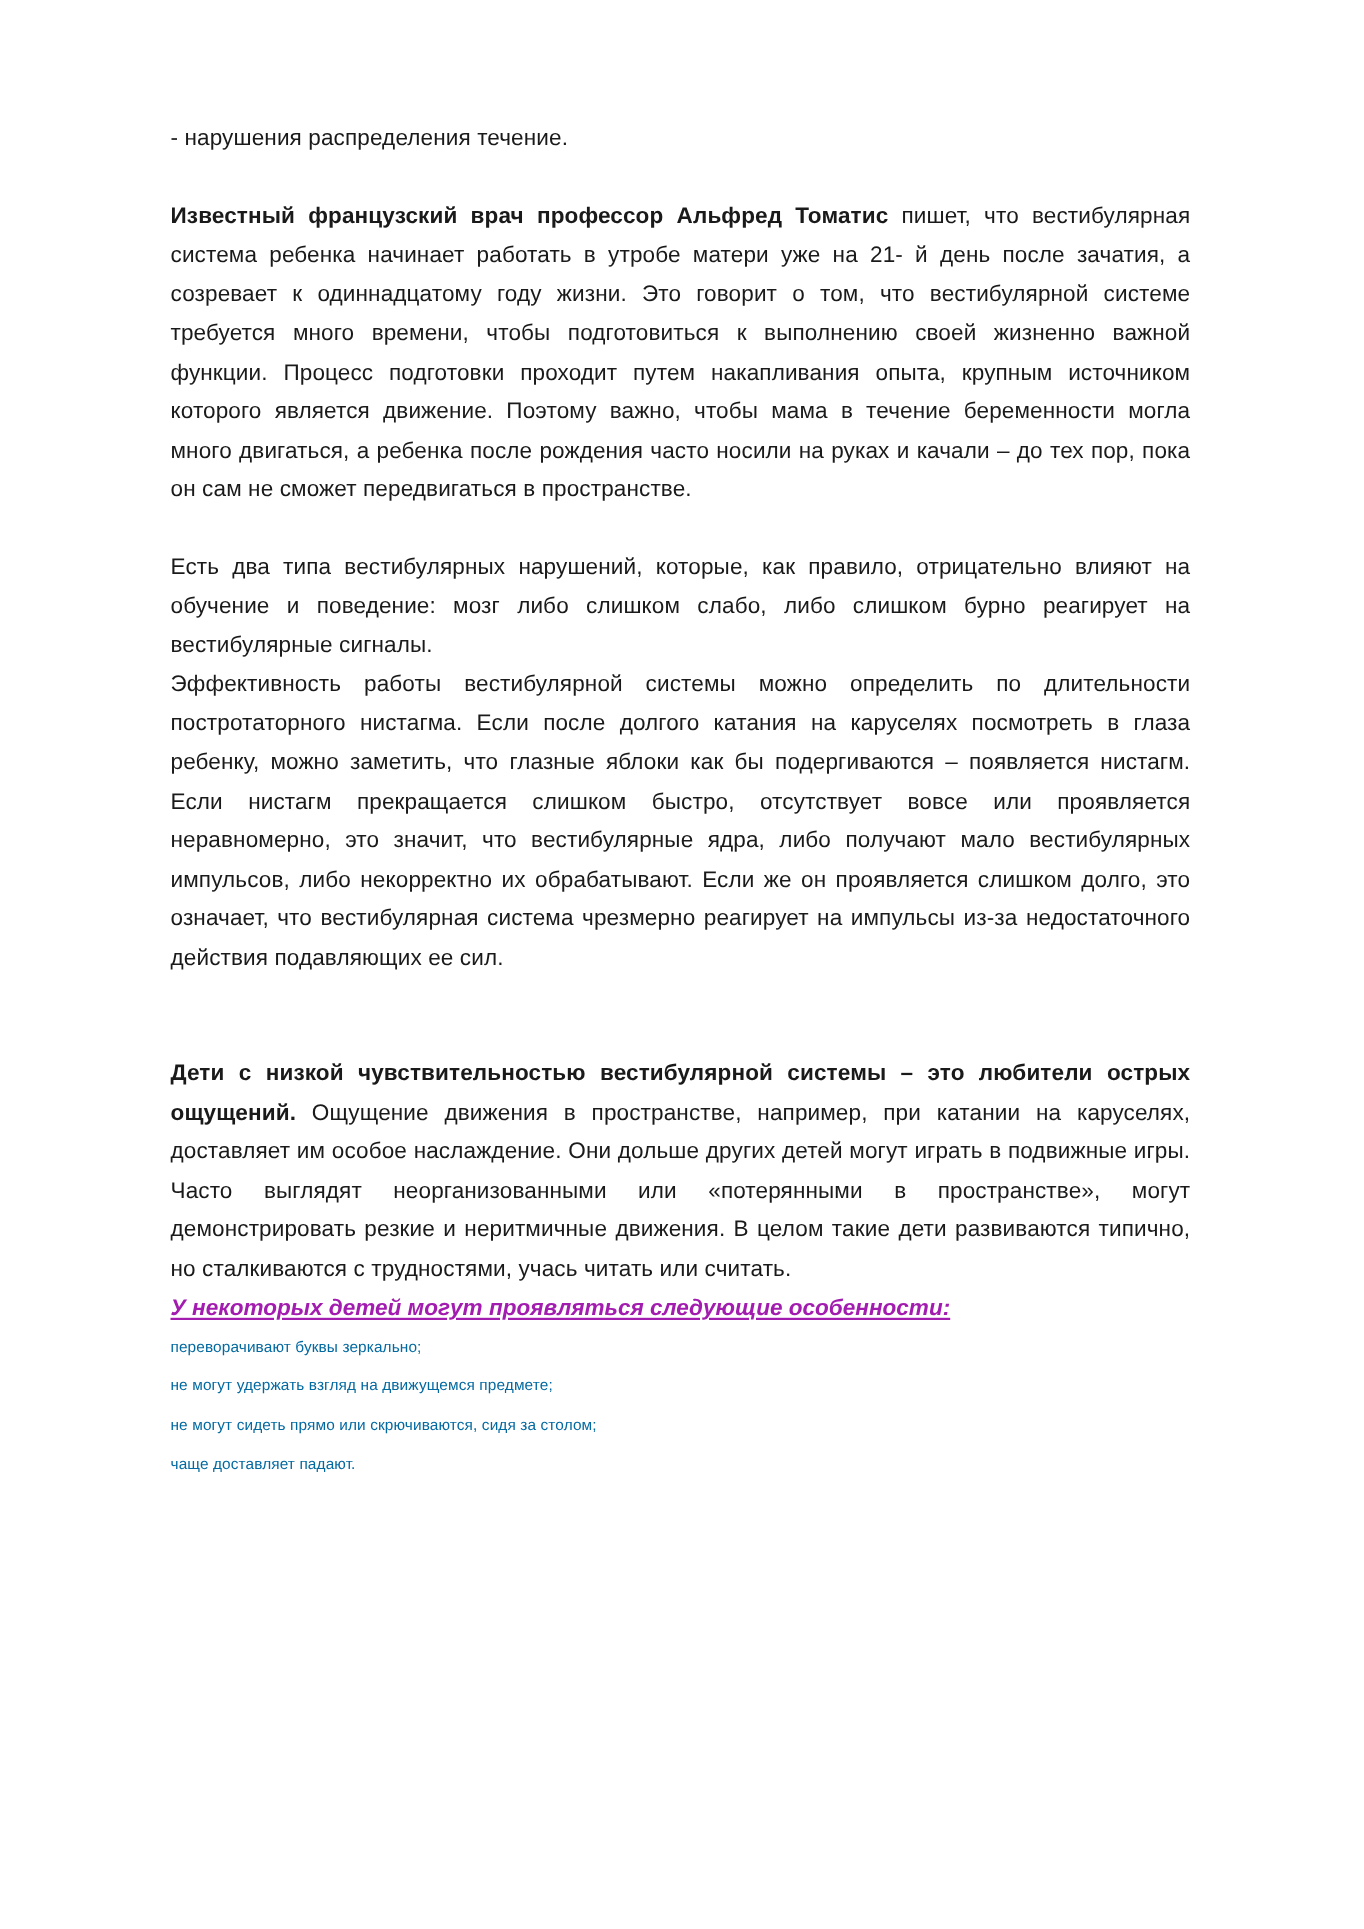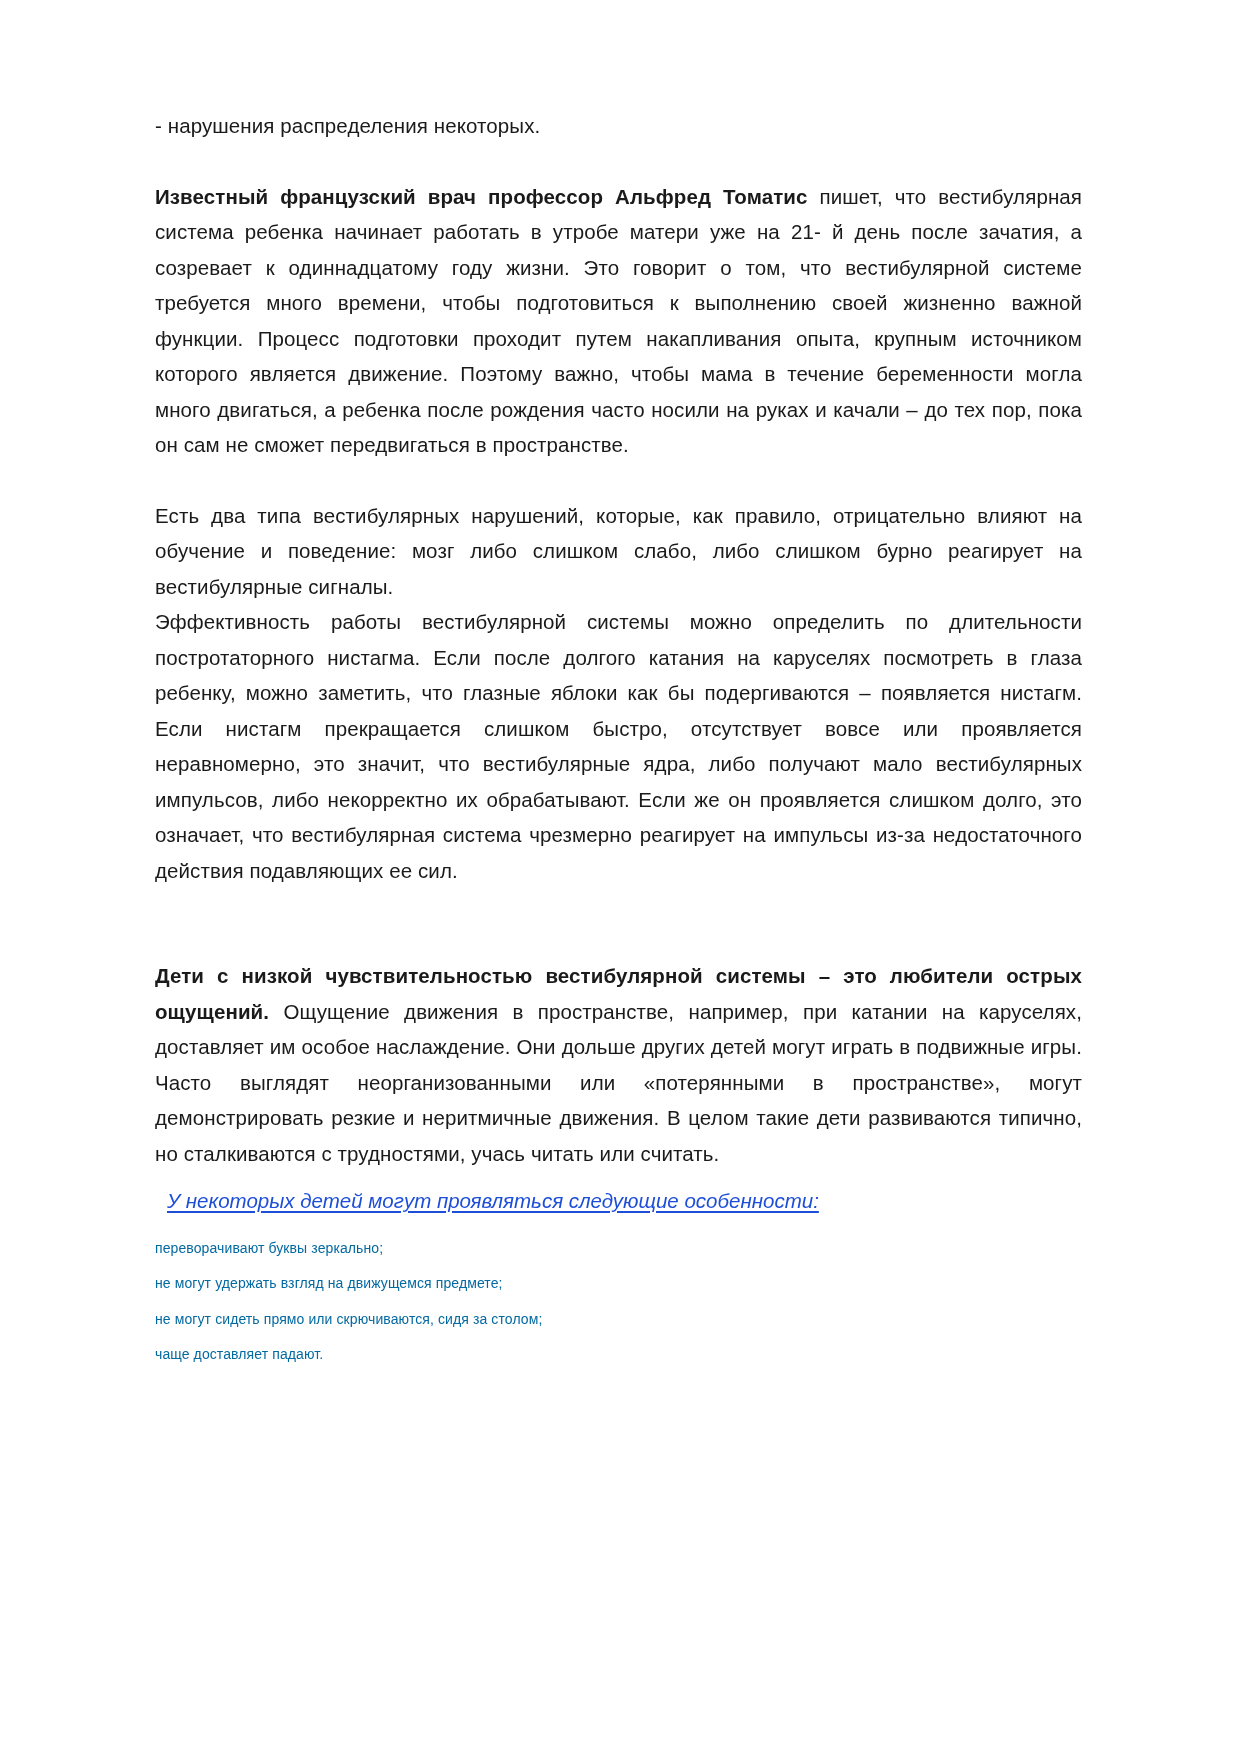--- a/index.html
+++ b/index.html
@@ -43,46 +43,46 @@
     line-height: 35.5px;
     text-align: left;
     color: #1a1a1a;
     letter-spacing: 0.1px;
   }
   .gap-lg { height: 35px; }
   .lead {
     font-weight: bold;
   }
   .subhead {
-    margin: 12px;
+    margin: 0;
     font-size: 20.5px;
     line-height: 35.5px;
-    font-weight: normal;
+    font-weight: bold;
     font-style: italic;
     text-decoration: underline;
     text-underline-offset: 3px;
-    color: #1d4ed8;
+    color: #a21caf;
     text-align: left;
   }
   .list-line {
     margin: 0;
     font-size: 14px;
     line-height: 35.5px;
     text-align: left;
     color: #0369a1;
     letter-spacing: 0.1px;
   }
 </style>
 </head>
 <body>
 
 <div class="page">
   <div class="doc-body">
 
-    <p class="line">- нарушения распределения некоторых.</p>
+    <p class="line">- нарушения распределения течение.</p>
 
     <div class="gap-lg"></div>
 
     <p class="para"><span class="lead">Известный французский врач профессор Альфред Томатис</span><span> пишет, что вестибулярная система ребенка начинает работать в утробе матери уже на 21- й день после зачатия, а созревает к одиннадцатому году жизни. Это говорит о том, что вестибулярной системе требуется много времени, чтобы подготовиться к выполнению своей жизненно важной функции. Процесс подготовки проходит путем накапливания опыта, крупным источником которого является движение. Поэтому важно, чтобы мама в течение беременности могла много двигаться, а ребенка после рождения часто носили на руках и качали – до тех пор, пока он сам не сможет передвигаться в пространстве.</span></p>
 
     <div class="gap-lg"></div>
 
     <p class="para">Есть два типа вестибулярных нарушений, которые, как правило, отрицательно влияют на обучение и поведение: мозг либо слишком слабо, либо слишком бурно реагирует на вестибулярные сигналы.</p>
 
     <p class="para">Эффективность работы вестибулярной системы можно определить по длительности постротаторного нистагма. Если после долгого катания на каруселях посмотреть в глаза ребенку, можно заметить, что глазные яблоки как бы подергиваются – появляется нистагм. Если нистагм прекращается слишком быстро, отсутствует вовсе или проявляется неравномерно, это значит, что вестибулярные ядра, либо получают мало вестибулярных импульсов, либо некорректно их обрабатывают. Если же он проявляется слишком долго, это означает, что вестибулярная система чрезмерно реагирует на импульсы из-за недостаточного действия подавляющих ее сил.</p>

